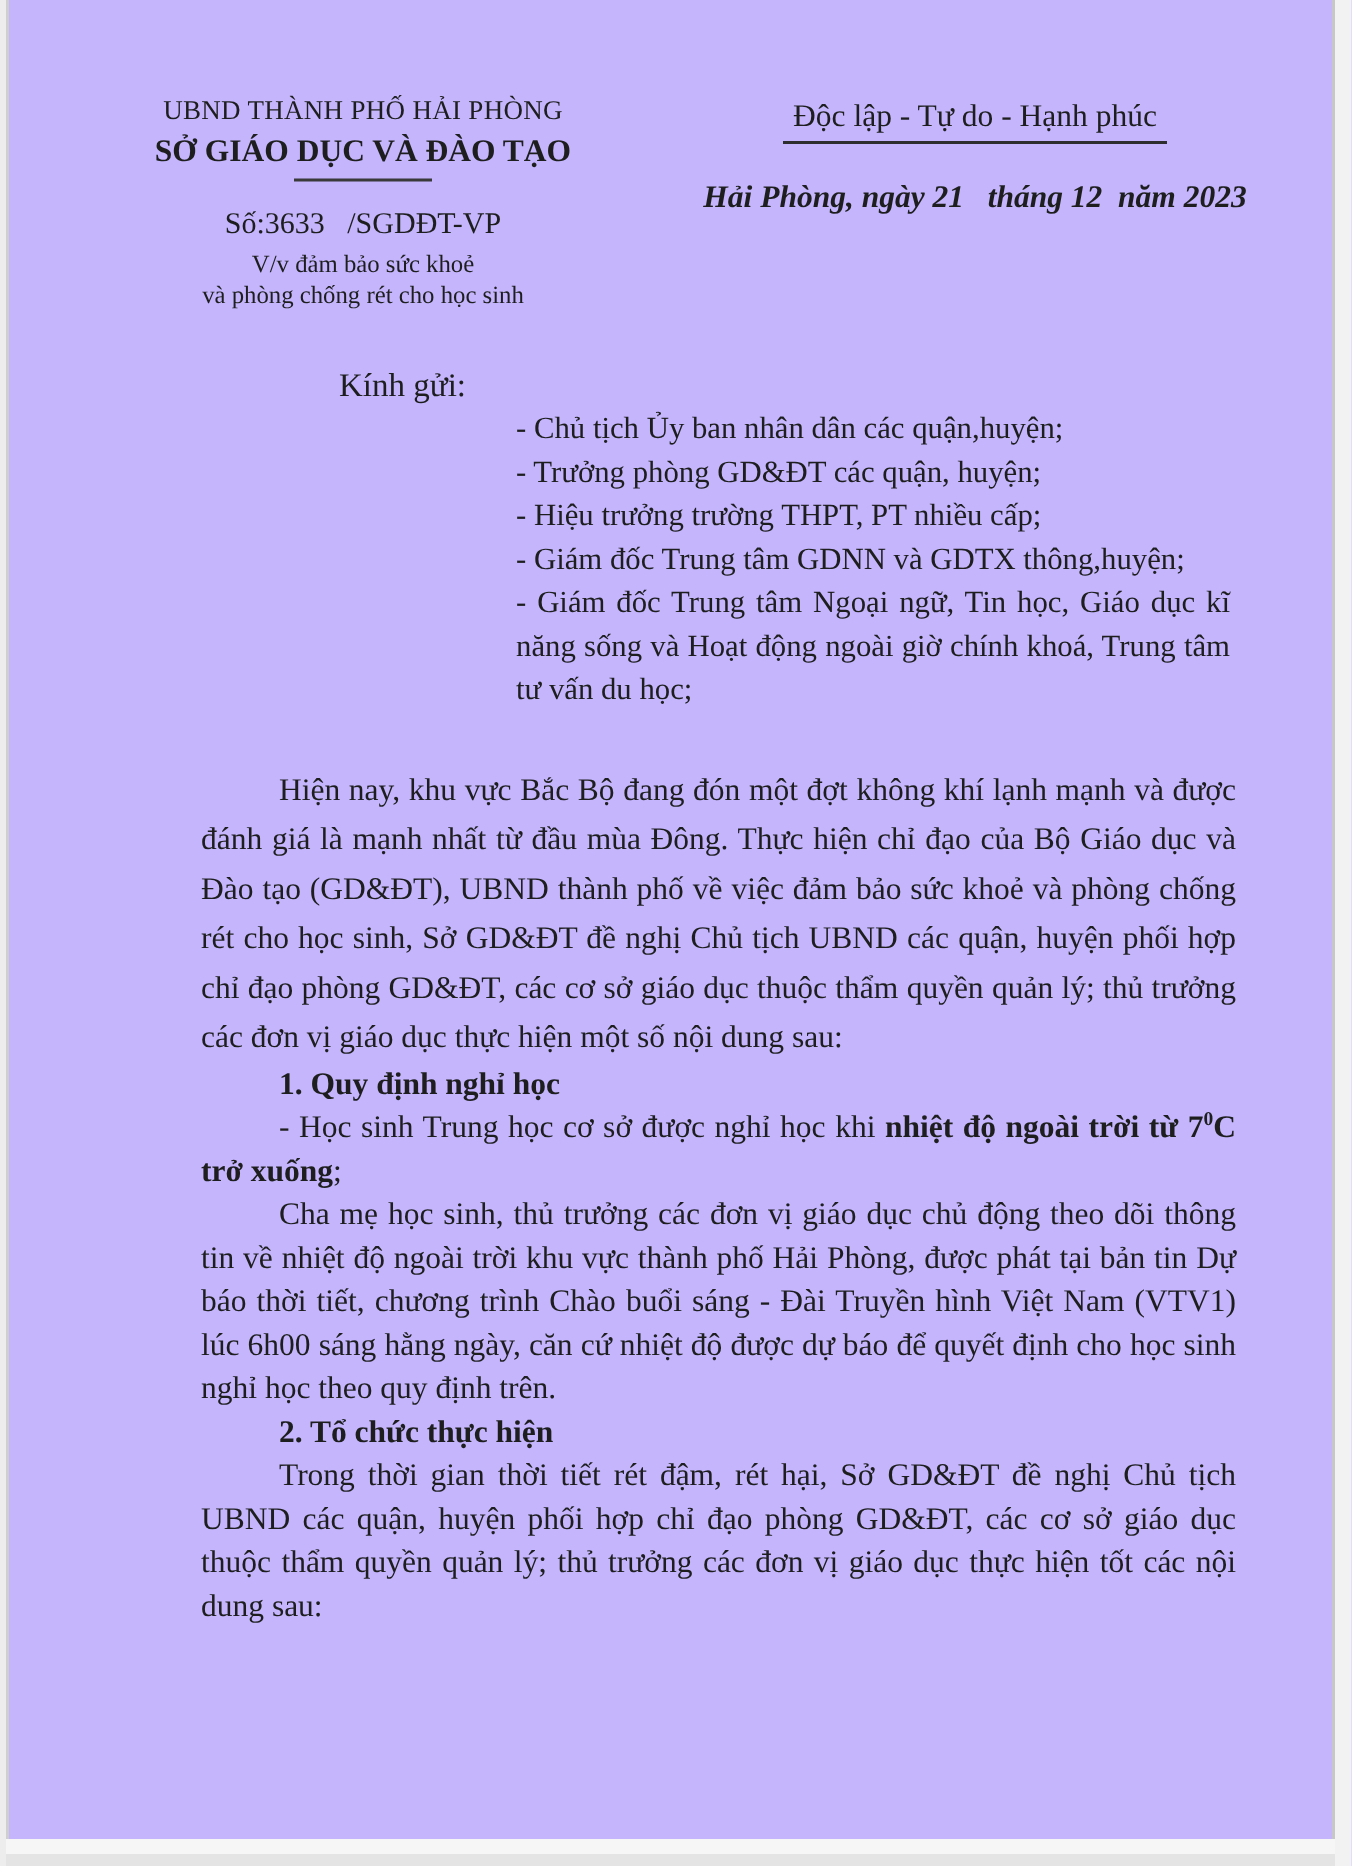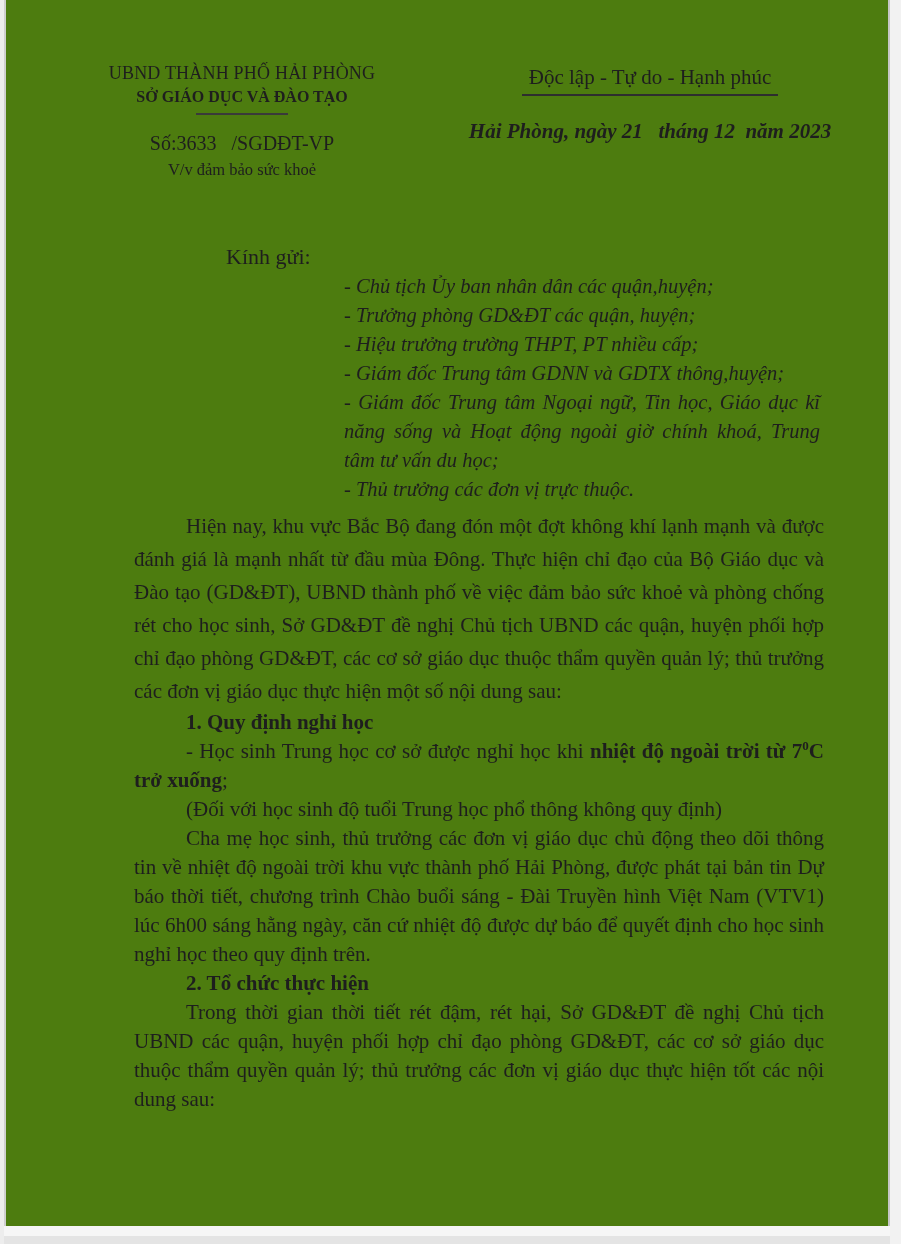--- a/index.html
+++ b/index.html
@@ -2,46 +2,46 @@
 <html lang="vi"><head>
 <meta charset="utf-8">
 <style>
   html,body{margin:0;padding:0;}
   body{
     width:901px;height:1244px;position:relative;overflow:hidden;
     background:#ffffff;
     font-family:"Liberation Serif","DejaVu Serif",serif;
     color:#1e1e1e;
   }
-  .page{position:absolute;inset:0;background:#4d7c0f;}
+  .page{position:absolute;inset:0;background:#c4b5fd;}
   
   .edge-left{position:absolute;left:0;top:0;width:4px;height:1244px;background:#ededed;border-right:2px solid #cfcfcf;}
   .edge-right-line{position:absolute;left:888px;top:0;width:2px;height:1244px;background:#c7c7c7;}
   .edge-right-area{position:absolute;left:890px;top:0;width:11px;height:1244px;background:#f2f2f2;}
   .edge-bottom{position:absolute;left:4px;right:11px;top:1226px;height:10px;background:#f6f6f6;}
   .edge-bottom2{position:absolute;left:4px;right:11px;top:1236px;height:8px;background:#e4e4e4;}
 
   
   .org-block{position:absolute;left:96px;top:62px;width:292px;text-align:center;line-height:1.25;}
   .org-parent{font-size:18px;letter-spacing:.2px;}
-  .org-name{font-size:16px;font-weight:bold;margin-top:2px;}
+  .org-name{font-size:21px;font-weight:bold;margin-top:2px;}
   .org-underline{width:92px;height:2px;background:#3a3a3a;margin:6px auto 0 auto;}
   .ref-number{font-size:20px;margin-top:16px;white-space:pre;}
   .subject{font-size:16.5px;line-height:1.3;margin-top:3px;}
 
   .national-block{position:absolute;left:432px;top:60px;width:436px;text-align:center;line-height:1.25;}
   .national-title{font-size:19px;font-weight:bold;letter-spacing:.2px;}
   .national-motto{font-size:21px;font-weight:normal;margin-top:4px;}
   .motto-underline{width:256px;height:2px;background:#2e2e2e;margin:4px auto 0 auto;}
   .place-date{font-size:21px;font-style:italic;font-weight:bold;margin-top:22px;white-space:pre;}
 
   
   .kinh-gui{position:absolute;left:226px;top:244px;font-size:22px;}
   .recipients{position:absolute;left:344px;top:272px;width:476px;font-size:20.5px;line-height:29px;}
-  .recipient-item{text-align:left;font-style:italic;}
+  .recipient-item{text-align:left;}
   .recipient-item.wrap{text-align:justify;}
 
   
   .doc-body{position:absolute;left:134px;top:510px;width:690px;font-size:21px;line-height:29px;}
   .para{text-align:justify;text-indent:52px;margin:0;}
   .para.lh33{line-height:33px;}
   .heading{font-weight:bold;text-indent:52px;margin:0;}
   b{font-weight:bold;font-family:Liberation Serif, serif;}
   sup{font-size:0.62em;vertical-align:super;line-height:0;}
 </style>
@@ -56,42 +56,41 @@
   <div class="edge-bottom"></div>
   <div class="edge-bottom2"></div>
 
   <div class="org-block">
     <div class="org-parent">UBND THÀNH PHỐ HẢI PHÒNG</div>
     <div class="org-name">SỞ GIÁO DỤC VÀ ĐÀO TẠO</div>
     <div class="org-underline"></div>
     <div class="ref-number">Số:3633   /SGDĐT-VP</div>
     <div class="subject">
       <div>V/v đảm bảo sức khoẻ</div>
+      <div>và phòng chống rét cho học sinh</div>
     </div>
   </div>
 
   <div class="national-block">
     <div class="national-motto">Độc lập - Tự do - Hạnh phúc</div>
     <div class="motto-underline"></div>
     <div class="place-date">Hải Phòng, ngày 21   tháng 12  năm 2023</div>
   </div>
 
   <div class="kinh-gui">Kính gửi:</div>
   <div class="recipients">
     <div class="recipient-item">- Chủ tịch Ủy ban nhân dân các quận,huyện;</div>
     <div class="recipient-item">- Trưởng phòng GD&amp;ĐT các quận, huyện;</div>
     <div class="recipient-item">- Hiệu trưởng trường THPT, PT nhiều cấp;</div>
     <div class="recipient-item">- Giám đốc Trung tâm GDNN và GDTX thông,huyện;</div>
     <div class="recipient-item wrap">- Giám đốc Trung tâm Ngoại ngữ, Tin học, Giáo dục kĩ năng sống và Hoạt động ngoài giờ chính khoá, Trung tâm tư vấn du học;</div>
-    <div class="recipient-item">- Thủ trưởng các đơn vị trực thuộc.</div>
   </div>
 
   <div class="doc-body">
     <p class="para lh33">Hiện nay, khu vực Bắc Bộ đang đón một đợt không khí lạnh mạnh và được đánh giá là mạnh nhất từ đầu mùa Đông. Thực hiện chỉ đạo của Bộ Giáo dục và Đào tạo (GD&amp;ĐT), UBND thành phố về việc đảm bảo sức khoẻ và phòng chống rét cho học sinh, Sở GD&amp;ĐT đề nghị Chủ tịch UBND các quận, huyện phối hợp chỉ đạo phòng GD&amp;ĐT, các cơ sở giáo dục thuộc thẩm quyền quản lý; thủ trưởng các đơn vị giáo dục thực hiện một số nội dung sau:</p>
     <p class="heading"><b>1. Quy định nghỉ học</b></p>
     <p class="para">- Học sinh Trung học cơ sở được nghỉ học khi <b>nhiệt độ ngoài trời từ 7</b><b><sup>0</sup></b><b>C trở xuống</b>;</p>
-    <p class="para">(Đối với học sinh độ tuổi Trung học phổ thông không quy định)</p>
     <p class="para">Cha mẹ học sinh, thủ trưởng các đơn vị giáo dục chủ động theo dõi thông tin về nhiệt độ ngoài trời khu vực thành phố Hải Phòng, được phát tại bản tin Dự báo thời tiết, chương trình Chào buổi sáng - Đài Truyền hình Việt Nam (VTV1) lúc 6h00 sáng hằng ngày, căn cứ nhiệt độ được dự báo để quyết định cho học sinh nghỉ học theo quy định trên.</p>
     <p class="heading"><b>2. Tổ chức thực hiện</b></p>
     <p class="para">Trong thời gian thời tiết rét đậm, rét hại, Sở GD&amp;ĐT đề nghị Chủ tịch UBND các quận, huyện phối hợp chỉ đạo phòng GD&amp;ĐT, các cơ sở giáo dục thuộc thẩm quyền quản lý; thủ trưởng các đơn vị giáo dục thực hiện tốt các nội dung sau:</p>
   </div>
 
 </div>
 
 </body></html>

